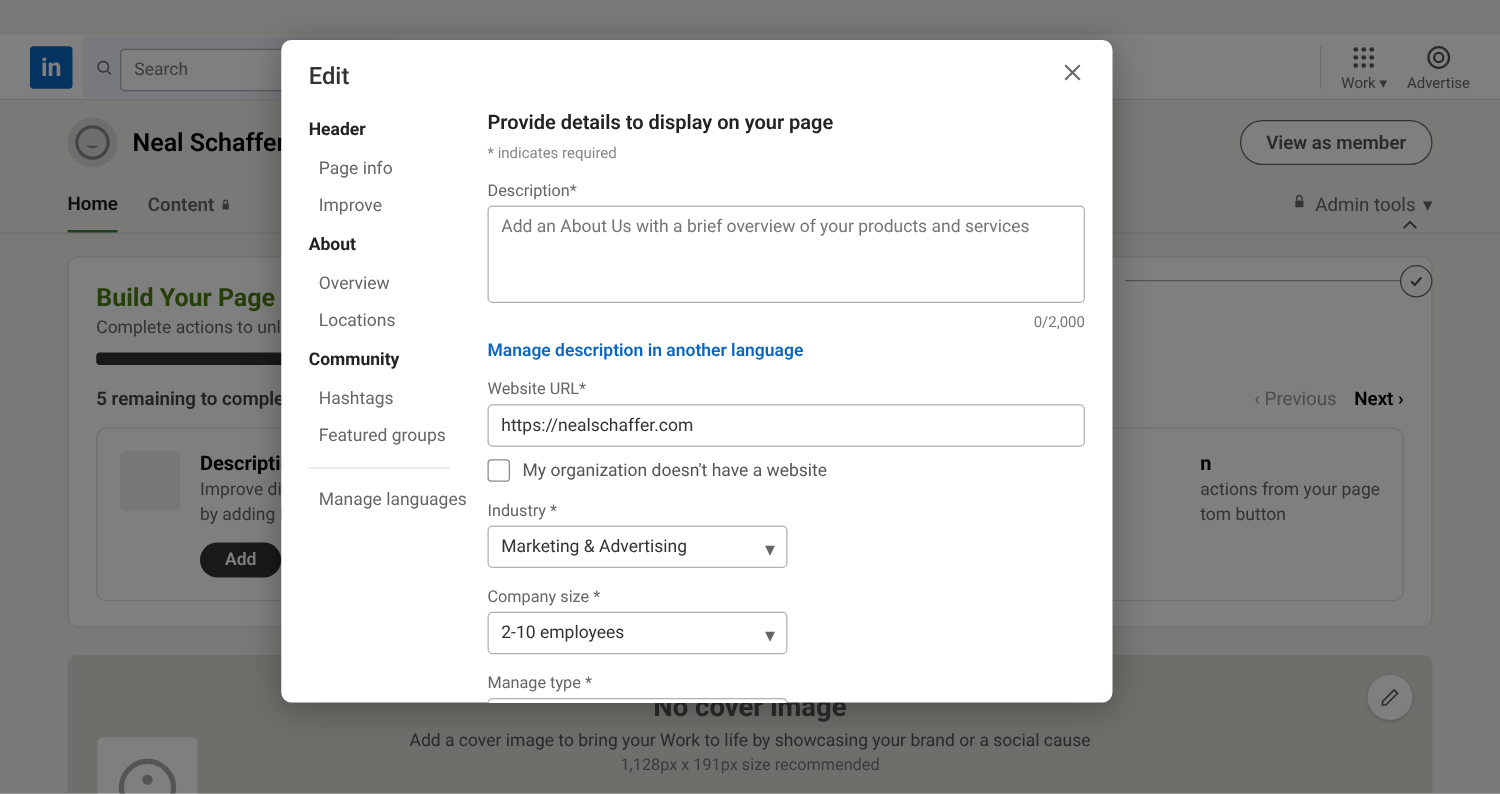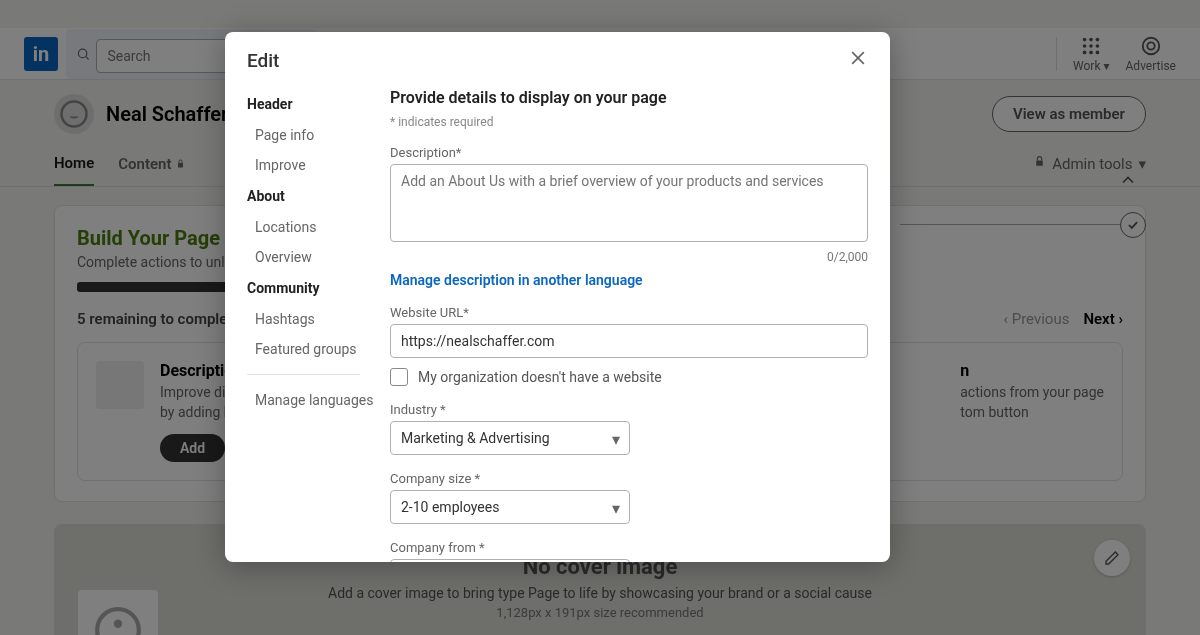--- a/index.html
+++ b/index.html
@@ -203,21 +203,21 @@
     </div>
   </div>
 
   <div class="cover-card">
     <div class="edit-badge">
       <svg width="16" height="16" viewBox="0 0 24 24" fill="none" stroke="#555" stroke-width="2">
           <path d="M17 3l4 4L7 21H3v-4z"></path>
         </svg>
     </div>
     <div class="cover-title">No cover image</div>
-    <div class="cover-sub">Add a cover image to bring type Page to life by showcasing your brand or a social cause</div>
+    <div class="cover-sub">Add a cover image to bring your Work to life by showcasing your brand or a social cause</div>
     <div class="cover-dim">1,128px x 191px size recommended</div>
     <div class="cover-logo">
       <svg width="50" height="50" viewBox="0 0 24 24" fill="#aaa">
           <circle cx="12" cy="12" r="10" fill="none" stroke="#aaa" stroke-width="2"></circle>
           <circle cx="12" cy="9" r="2"></circle>
           <path d="M8 16c2-2 6-2 8 0"></path>
         </svg>
     </div>
   </div>
 </div>
@@ -244,22 +244,22 @@
           <line x1="19" y1="5" x2="5" y2="19"></line>
         </svg>
     </div>
   </div>
   <div class="modal-body">
     <div class="side-nav">
       <div class="sec">Header</div>
       <div class="item">Page info</div>
       <div class="item">Improve</div>
       <div class="sec">About</div>
+      <div class="item">Overview</div>
       <div class="item">Locations</div>
-      <div class="item">Overview</div>
       <div class="sec">Community</div>
       <div class="item">Hashtags</div>
       <div class="item">Featured groups</div>
       <div class="side-divider"></div>
       <div class="item">Manage languages</div>
     </div>
     <div class="form-area">
       <div class="form-heading">Provide details to display on your page</div>
       <div class="req-note">*  indicates required</div>
       
@@ -280,20 +280,20 @@
         <select><option>Marketing &amp; Advertising</option></select>
         <span class="caret">▾</span>
       </div>
       
       <label class="field-label">Company size  *</label>
       <div class="select-wrap">
         <select><option>2-10 employees</option></select>
         <span class="caret">▾</span>
       </div>
       
-      <label class="field-label">Company from  *</label>
+      <label class="field-label">Manage type  *</label>
       <div class="select-wrap">
         <select><option>Privately Held</option></select>
         
       </div>
     </div>
   </div>
 </div>
 
 </body></html>

